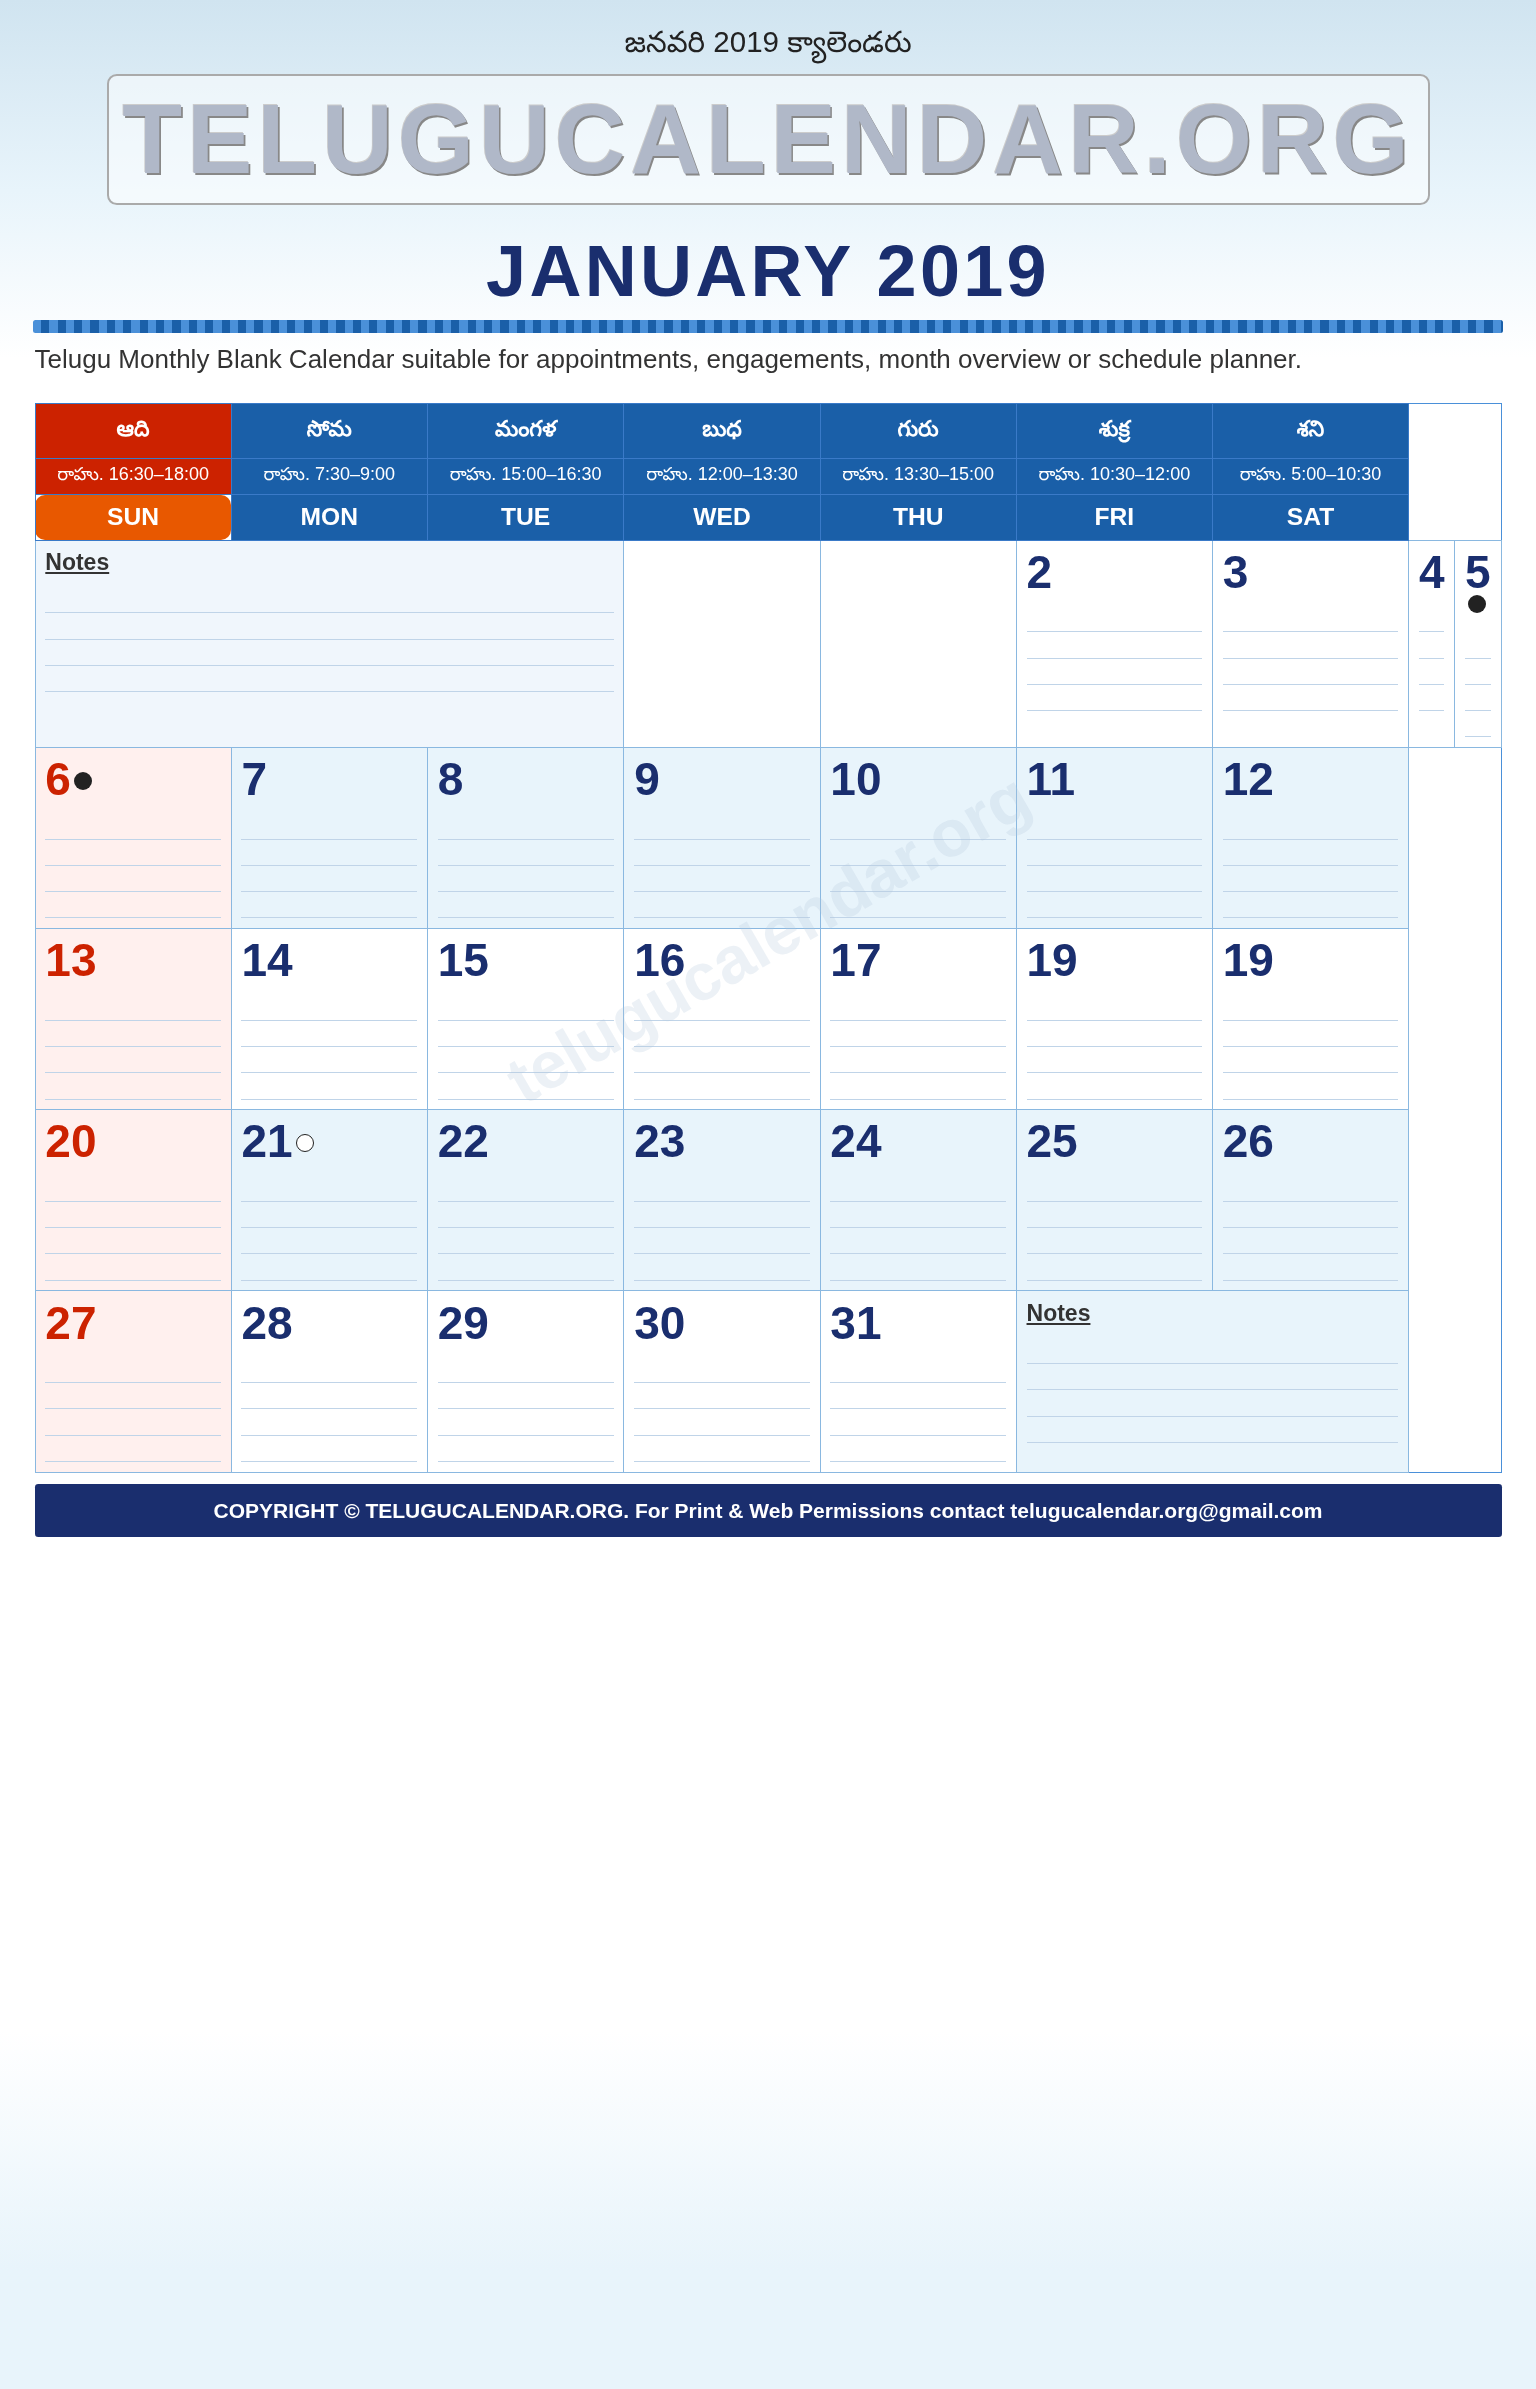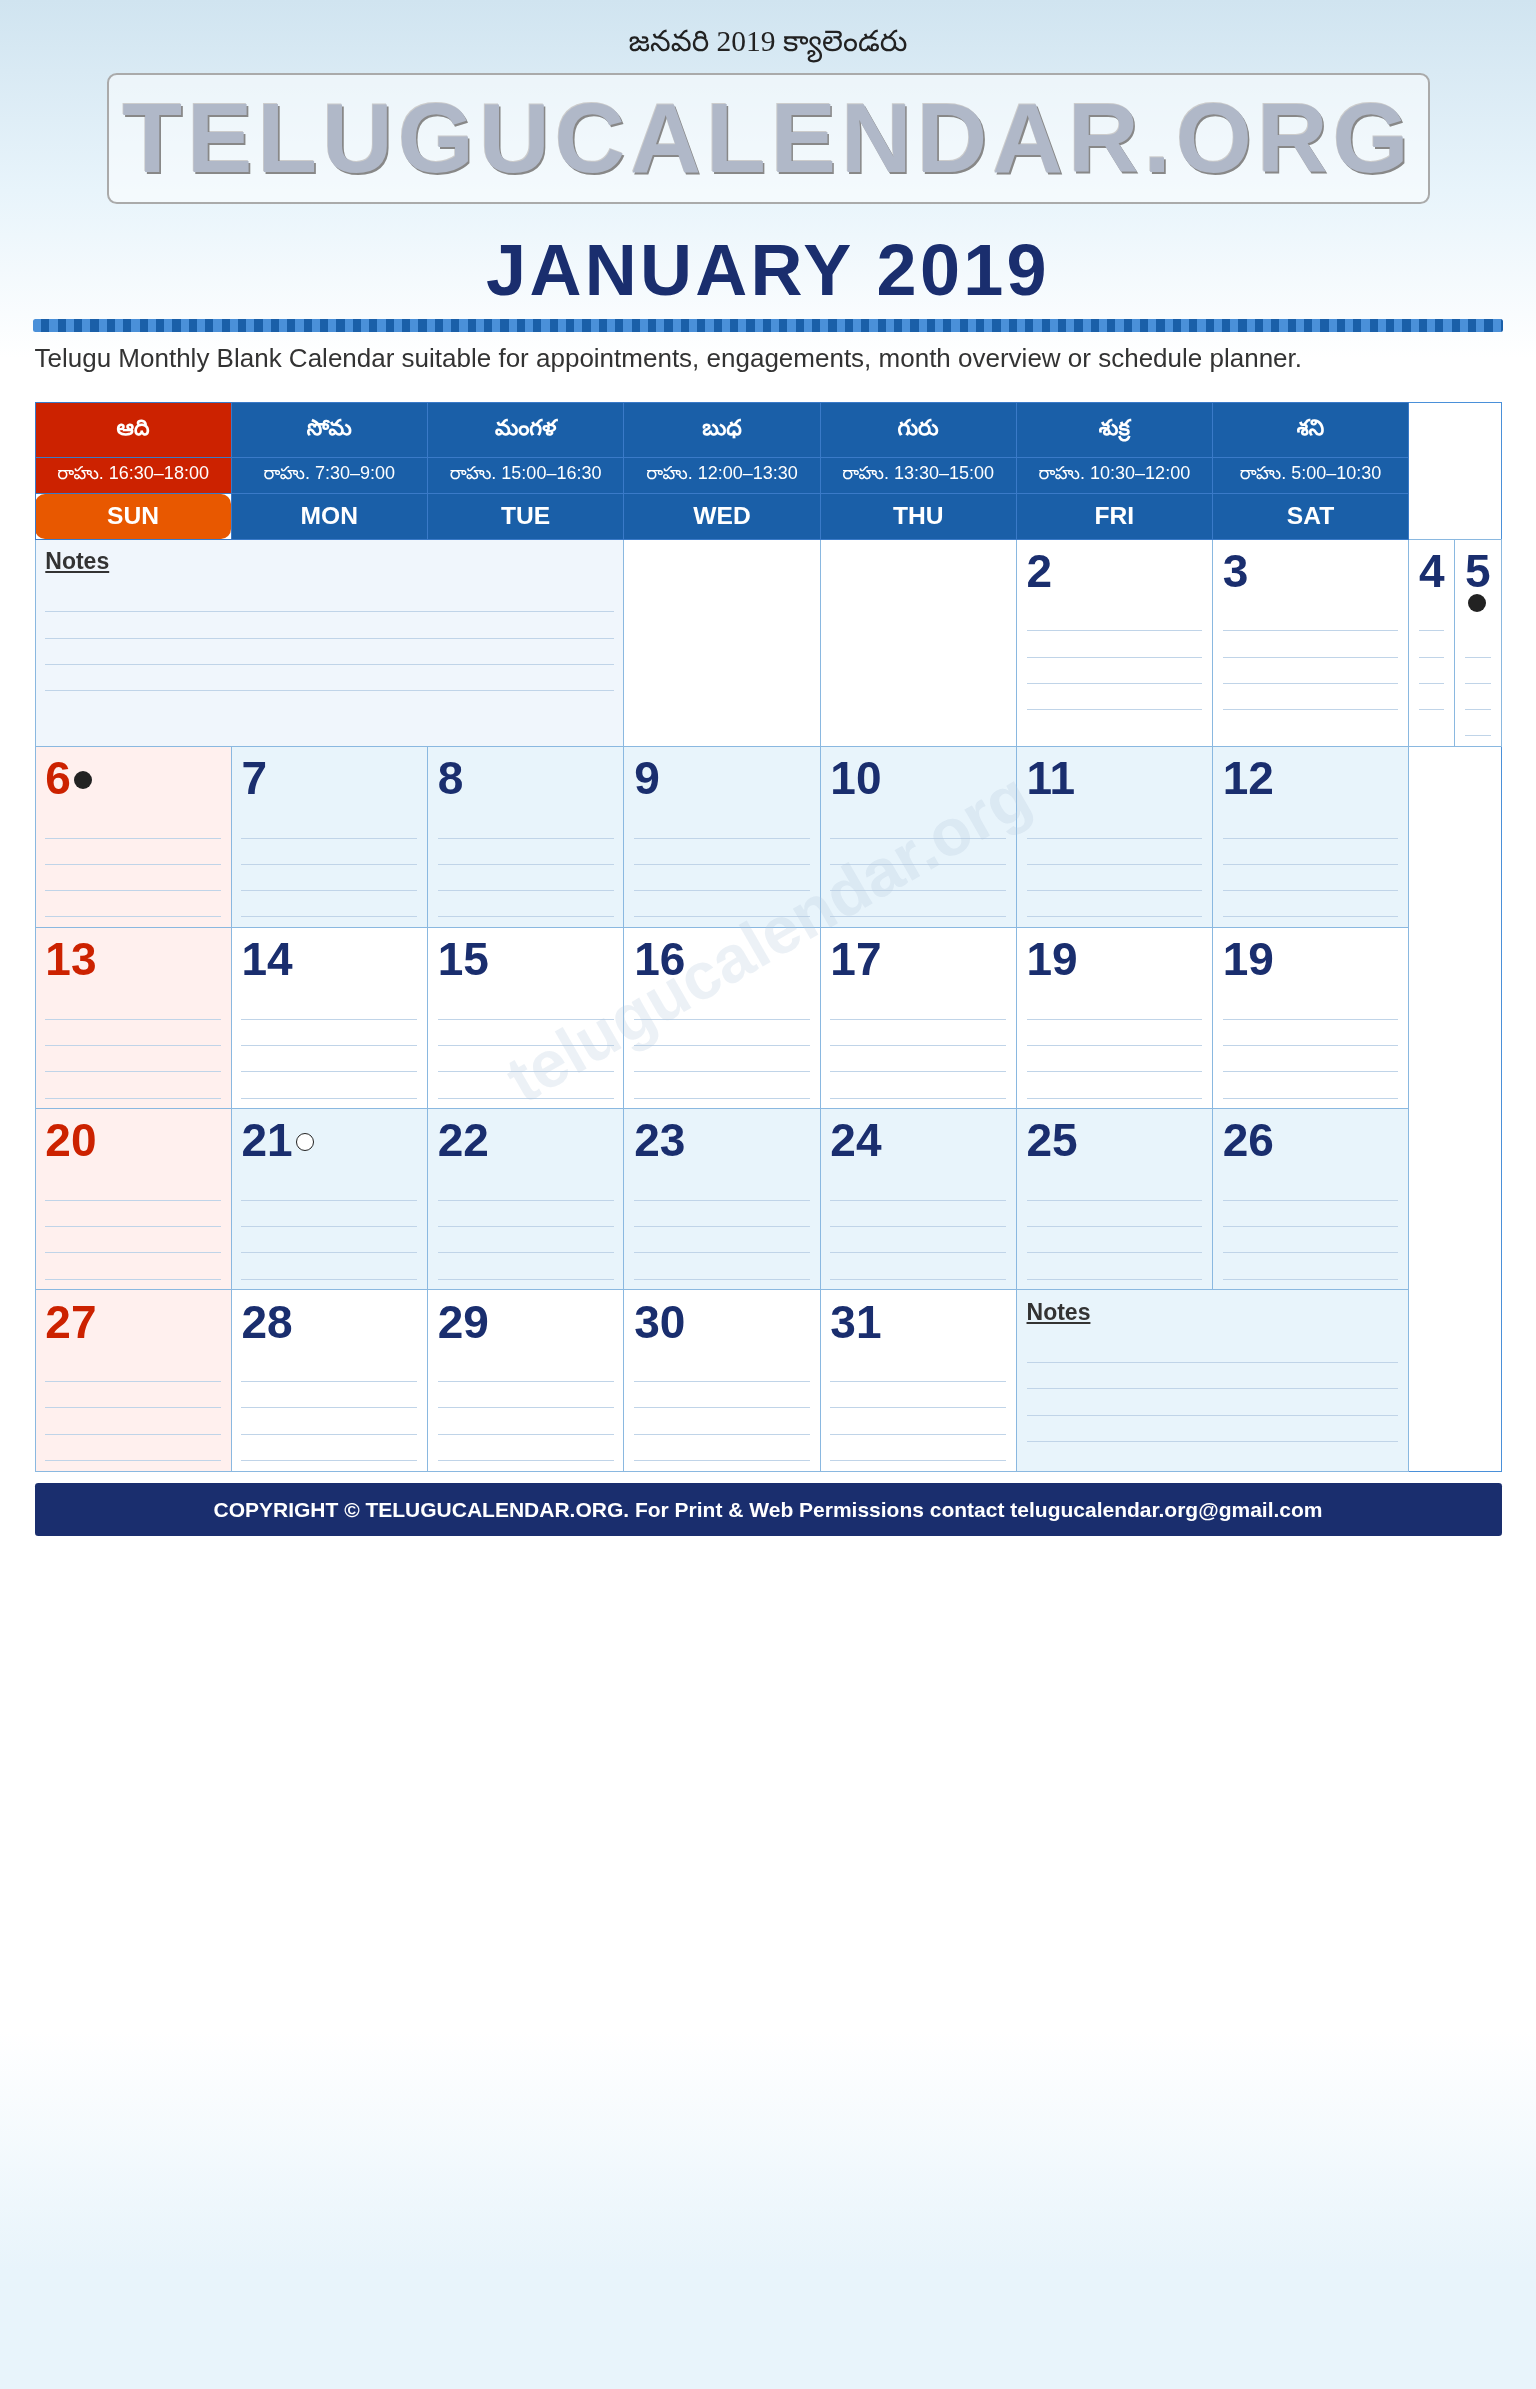--- a/index.html
+++ b/index.html
@@ -16,21 +16,21 @@
       display: flex;
       flex-direction: column;
       align-items: center;
       padding: 24.6px 33px 16.4px 33px;
     }
     .telugu-title {
       font-size: 29.5px;
       color: #222;
       text-align: center;
       margin-bottom: 8.2px;
-      font-family: Liberation Serif, serif;
+      font-family: Liberation Sans, sans-serif;
     }
     .logo-container {
       width: 90%;
       max-width: 1393px;
       border: 2.5px solid #aaa;
       border-radius: 9.8px;
       background: rgba(255,255,255,0.5);
       text-align: center;
       padding: 14.7px 8.2px;
       margin-bottom: 8.2px;

